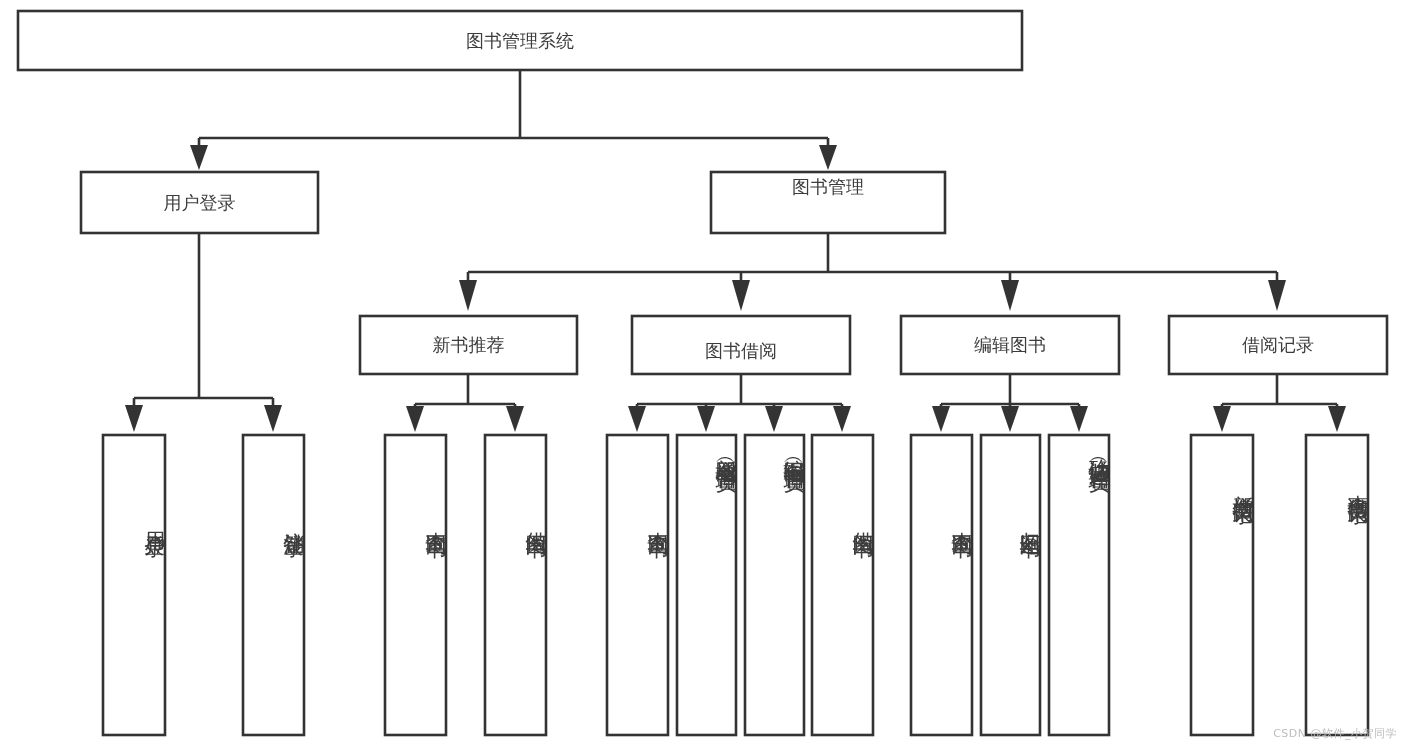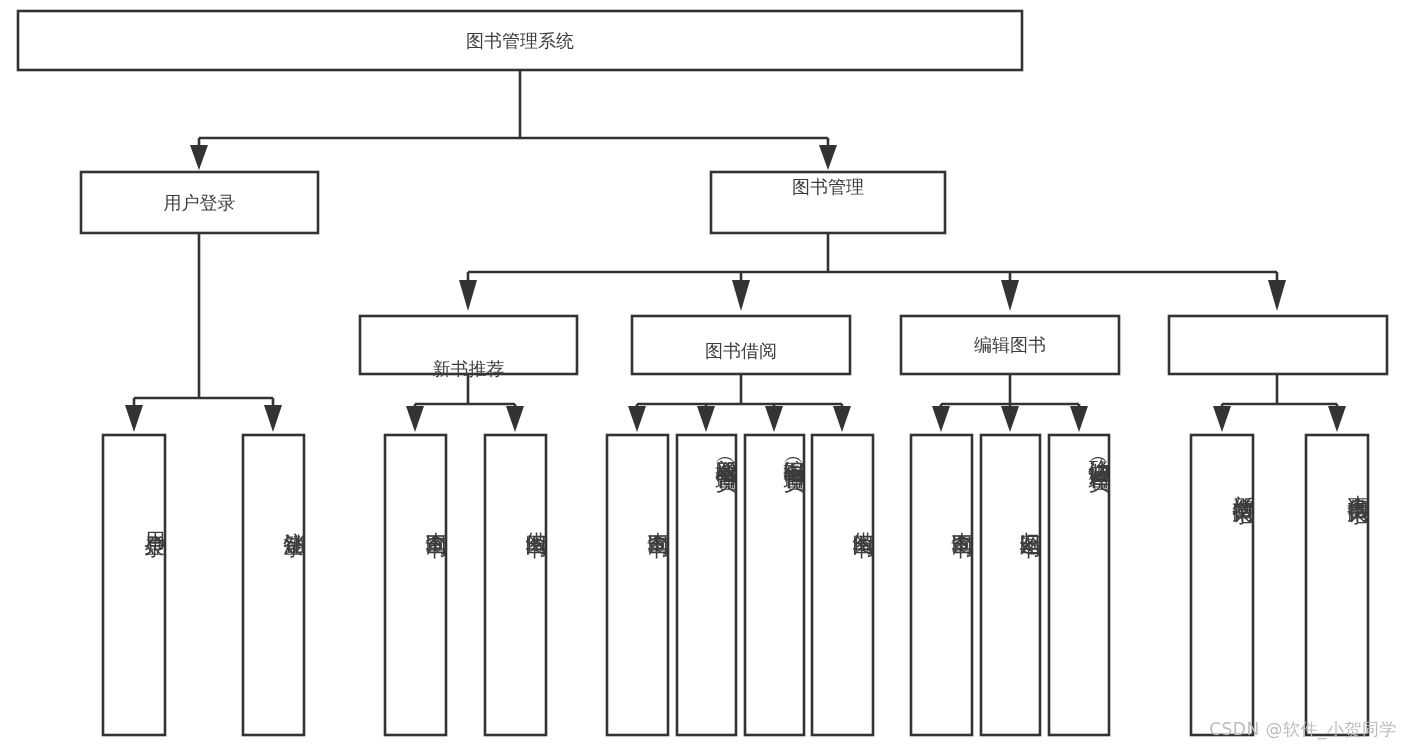--- a/index.html
+++ b/index.html
@@ -66,21 +66,21 @@
     align-items: center;
     justify-content: center;
     pointer-events: none;
   }
   #watermark {
     position: absolute;
     right: 8px;
     bottom: 6px;
     color: #bdbdbd;
     font-family: "DejaVu Sans", "Liberation Sans", sans-serif;
-    font-size: 17px;
+    font-size: 11px;
     letter-spacing: 0.5px;
     white-space: nowrap;
   }
 </style>
 </head>
 <body>
 
 <div id="diagram-root">
 
   <svg id="flow" viewBox="0 0 1405 747">
@@ -170,23 +170,24 @@
       <rect class="node-box" x="1049" y="435" width="60" height="300"></rect>
       <rect class="node-box" x="1191" y="435" width="62" height="300"></rect>
       <rect class="node-box" x="1306" y="435" width="62" height="300"></rect>
     </g>
   </svg>
 
   <div class="htext" style="left:18px;  top:11px;  width:1004px; height:59px;">图书管理系统</div>
   <div class="htext" style="left:81px;  top:172px; width:237px;  height:61px;">用户登录</div>
   <div class="htext" style="left:711px; top:156px; width:234px;  height:61px;">图书管理</div>
 
-  <div class="htext" style="left:360px;  top:316px; width:217px; height:58px;margin-top:24px;">新书推荐</div>
+  <div class="htext" style="left:360px;  top:316px; width:217px; height:58px;">新书推荐</div>
   <div class="htext" style="left:632px;  top:316px; width:218px; height:70px;">图书借阅</div>
   <div class="htext" style="left:901px;  top:316px; width:218px; height:58px;">编辑图书</div>
+  <div class="htext" style="left:1169px; top:316px; width:218px; height:58px;">借阅记录</div>
 
   <div class="vtext" style="left:103px;  top:515px; width:62px; text-align:center;">用户登录</div>
   <div class="vtext" style="left:243px;  top:515px; width:61px; text-align:center;">注销登录</div>
   <div class="vtext" style="left:385px;  top:515px; width:61px; text-align:center;">查询图书</div>
   <div class="vtext" style="left:485px;  top:515px; width:61px; text-align:center;">借阅图书</div>
   <div class="vtext" style="left:607px;  top:515px; width:61px; text-align:center;">查询图书</div>
   <div class="vtext" style="left:677px;  top:442px; width:59px; text-align:center;">新增图书（管理员）</div>
   <div class="vtext" style="left:745px;  top:442px; width:59px; text-align:center;">编辑图书（管理员）</div>
   <div class="vtext" style="left:812px;  top:515px; width:61px; text-align:center;">借阅图书</div>
   <div class="vtext" style="left:911px;  top:515px; width:61px; text-align:center;">查询图书</div>

